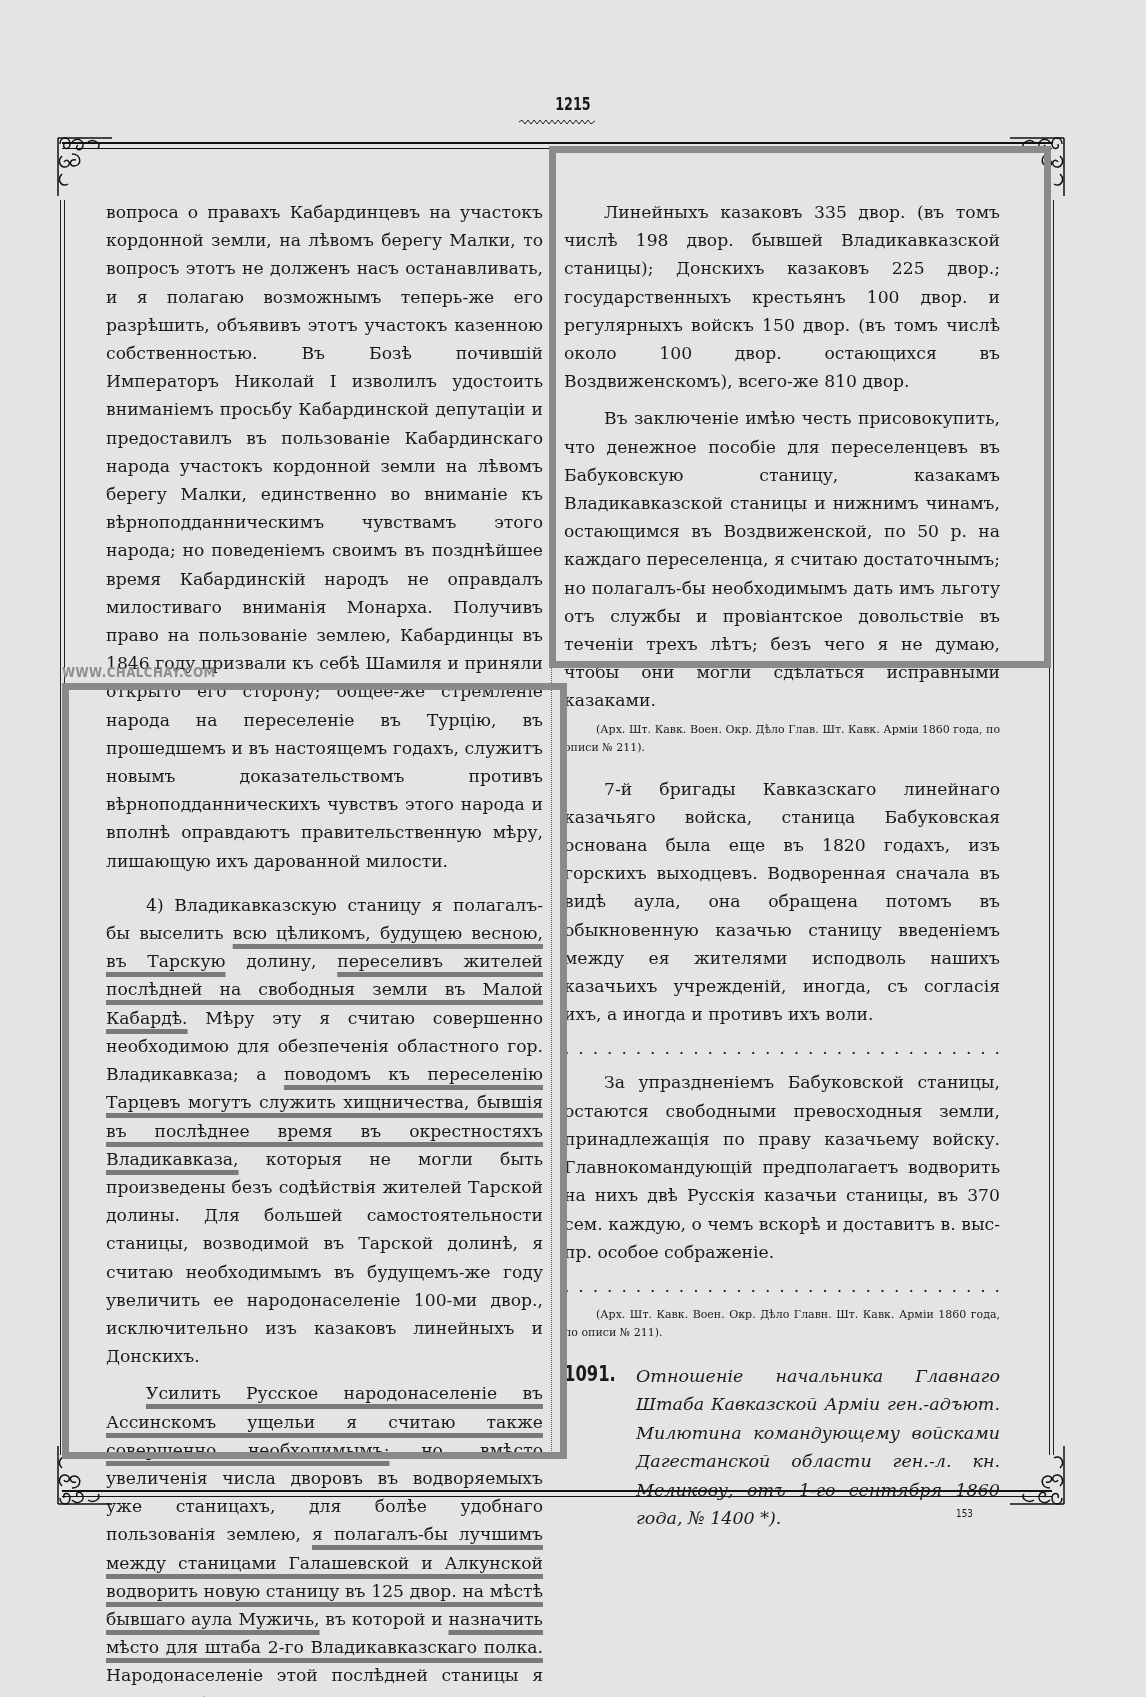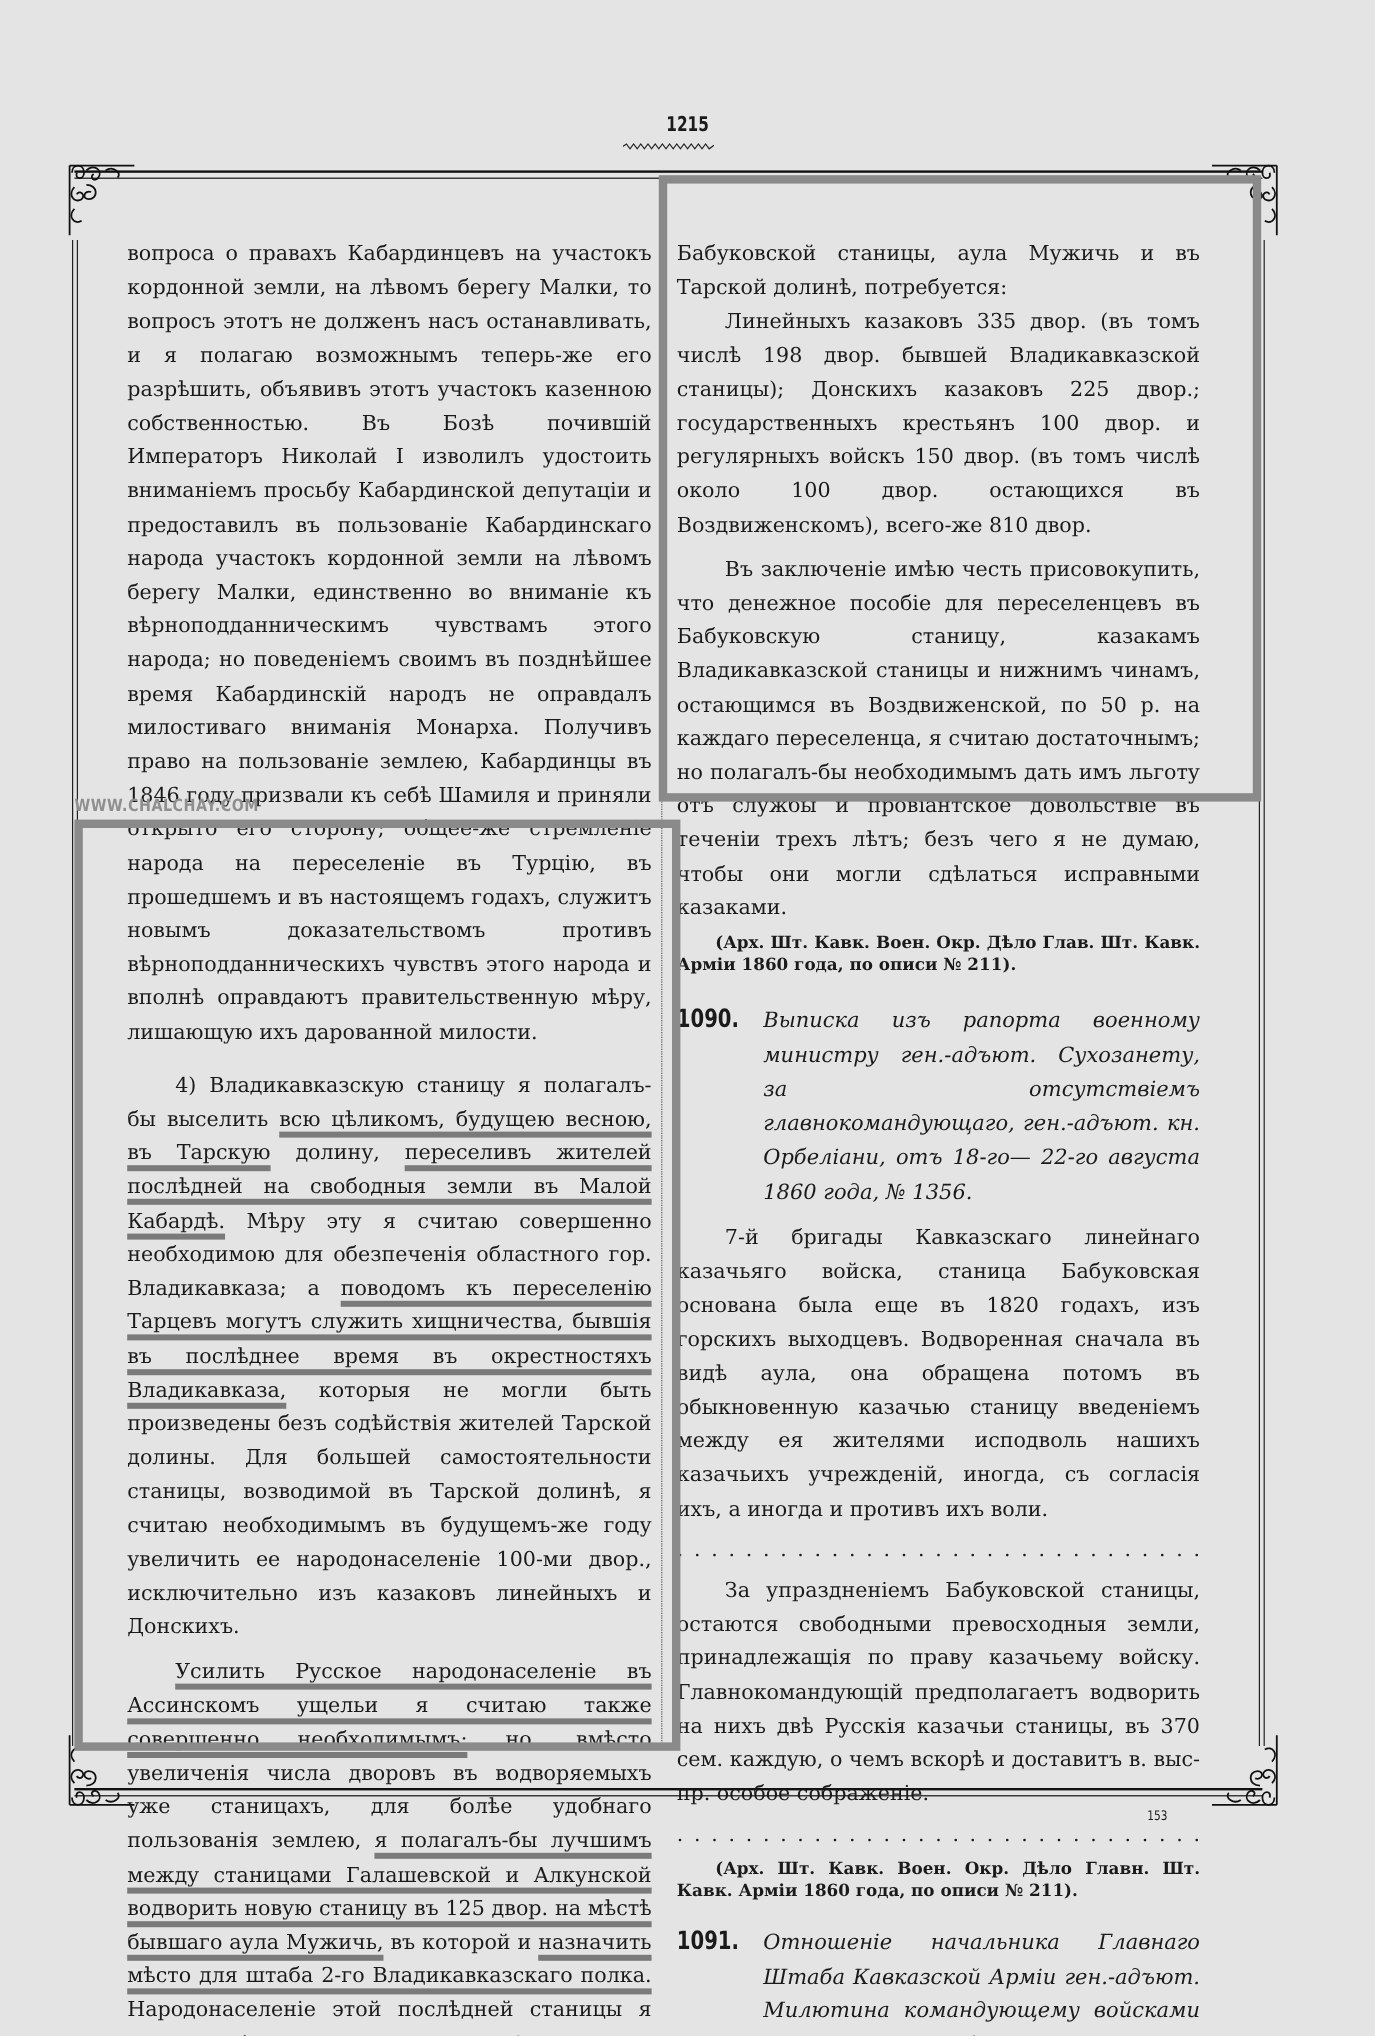--- a/index.html
+++ b/index.html
@@ -52,22 +52,22 @@
     line-height: 28.2px;
     text-align: justify;
   }
   .col-left { left: 106px; top: 198px; width: 437px; }
   .col-right { left: 564px; top: 198px; width: 436px; }
 
   .col p { margin: 0; }
   .col p.indent { text-indent: 40px; }
   .col .gap { height: 9px; }
   .citation {
-    font-size: 14px; line-height: 18px;
-    text-indent: 32px; margin: 6px 0 0 0 !important; font-weight: bold;
+    font-size: 11px; line-height: 18px;
+    text-indent: 32px; margin: 6px 0 0 0 !important;
   }
   .dots {
     letter-spacing: 0;
     text-align: justify; text-align-last: justify;
     font-size: 17px; line-height: 28px; margin: 6px 0 6px 0 !important;
   }
   .doc-heading {
     position: relative;
     font-style: italic;
     font-size: 17.5px; line-height: 28.5px;
@@ -177,27 +177,25 @@
 <div class="col col-left">
   <p>вопроса о правахъ Кабардинцевъ на участокъ кордонной земли, на лѣвомъ берегу Малки, то вопросъ этотъ не долженъ насъ останавливать, и я полагаю возможнымъ теперь-же его разрѣшить, объявивъ этотъ участокъ казенною собственностью. Въ Бозѣ почившій Императоръ Николай I изволилъ удостоить вниманіемъ просьбу Кабардинской депутаціи и предоставилъ въ пользованіе Кабардинскаго народа участокъ кордонной земли на лѣвомъ берегу Малки, единственно во вниманіе къ вѣрноподданническимъ чувствамъ этого народа; но поведеніемъ своимъ въ позднѣйшее время Кабардинскій народъ не оправдалъ милостиваго вниманія Монарха. Получивъ право на пользованіе землею, Кабардинцы въ 1846 году призвали къ себѣ Шамиля и приняли открыто его сторону; общее-же стремленіе народа на переселеніе въ Турцію, въ прошедшемъ и въ настоящемъ годахъ, служитъ новымъ доказательствомъ противъ вѣрноподданническихъ чувствъ этого народа и вполнѣ оправдаютъ правительственную мѣру, лишающую ихъ дарованной милости.</p>
   <div class="gap" style="height:16px"></div>
   <p class="indent"><span>4) Владикавказскую станицу я полагалъ-бы выселить </span><span class="ul">всю цѣликомъ, будущею весною, въ Тарскую</span><span> долину, </span><span class="ul">переселивъ жителей послѣдней на свободныя земли въ Малой Кабардѣ.</span><span> Мѣру эту я считаю совершенно необходимою для обезпеченія областного гор. Владикавказа; а </span><span class="ul">поводомъ къ переселенію Тарцевъ могутъ служить хищничества, бывшія въ послѣднее время въ окрестностяхъ Владикавказа,</span><span> которыя не могли быть произведены безъ содѣйствія жителей Тарской долины. Для большей самостоятельности станицы, возводимой въ Тарской долинѣ, я считаю необходимымъ въ будущемъ-же году увеличить ее народонаселеніе 100-ми двор., исключительно изъ казаковъ линейныхъ и Донскихъ.</span></p>
   <div class="gap"></div>
   <p class="indent"><span class="ul">Усилить Русское народонаселеніе въ Ассинскомъ ущельи я считаю также совершенно необходимымъ;</span><span> но, вмѣсто увеличенія числа дворовъ въ водворяемыхъ уже станицахъ, для болѣе удобнаго пользованія землею, </span><span class="ul">я полагалъ-бы лучшимъ между станицами Галашевской и Алкунской водворить новую станицу въ 125 двор. на мѣстѣ бывшаго аула Мужичь,</span><span> въ которой и </span><span class="ul">назначить мѣсто для штаба 2-го Владикавказскаго полка.</span><span> Народонаселеніе этой послѣдней станицы я полагалъ-бы составить изъ 25-ти сем. линейныхъ казаковъ, 50 сем. Донскихъ казаковъ и 50 сем. государственныхъ крестьянъ. Народонаселеніе Датыхской станицы я полагаю возможнымъ покуда не увеличивать.</span></p>
 
 </div>
 
 <div class="col col-right">
-  <p>Бабуковской станицы, аула Мужичь и въ Тарской долинѣ, потребуется:</p>
   <p class="indent">Линейныхъ казаковъ 335 двор. (въ томъ числѣ 198 двор. бывшей Владикавказской станицы); Донскихъ казаковъ 225 двор.; государственныхъ крестьянъ 100 двор. и регулярныхъ войскъ 150 двор. (въ томъ числѣ около 100 двор. остающихся въ Воздвиженскомъ), всего-же 810 двор.</p>
   <div class="gap"></div>
   <p class="indent">Въ заключеніе имѣю честь присовокупить, что денежное пособіе для переселенцевъ въ Бабуковскую станицу, казакамъ Владикавказской станицы и нижнимъ чинамъ, остающимся въ Воздвиженской, по 50 р. на каждаго переселенца, я считаю достаточнымъ; но полагалъ-бы необходимымъ дать имъ льготу отъ службы и провіантское довольствіе въ теченіи трехъ лѣтъ; безъ чего я не думаю, чтобы они могли сдѣлаться исправными казаками.</p>
   <p class="citation">(Арх. Шт. Кавк. Воен. Окр. Дѣло Глав. Шт. Кавк. Арміи 1860 года, по описи № 211).</p>
   <div style="height:18px"></div>
-  <p class="doc-heading"><span class="doc-number">1090.</span><span>Выписка изъ рапорта военному министру ген.-адъют. Сухозанету, за отсутствіемъ главнокомандующаго, ген.-адъют. кн. Орбеліани, отъ 18-го— 22-го августа 1860 года, № 1356.</span></p>
   <p class="indent">7-й бригады Кавказскаго линейнаго казачьяго войска, станица Бабуковская основана была еще въ 1820 годахъ, изъ горскихъ выходцевъ. Водворенная сначала въ видѣ аула, она обращена потомъ въ обыкновенную казачью станицу введеніемъ между ея жителями исподволь нашихъ казачьихъ учрежденій, иногда, съ согласія ихъ, а иногда и противъ ихъ воли.</p>
   <p class="dots">. . . . . . . . . . . . . . . . . . . . . . . . . . . . . . .</p>
   <p class="indent">За упраздненіемъ Бабуковской станицы, остаются свободными превосходныя земли, принадлежащія по праву казачьему войску. Главнокомандующій предполагаетъ водворить на нихъ двѣ Русскія казачьи станицы, въ 370 сем. каждую, о чемъ вскорѣ и доставитъ в. выс-пр. особое сображеніе.</p>
   <p class="dots">. . . . . . . . . . . . . . . . . . . . . . . . . . . . . . .</p>
   <p class="citation" style="margin-top:0 !important">(Арх. Шт. Кавк. Воен. Окр. Дѣло Главн. Шт. Кавк. Арміи 1860 года, по описи № 211).</p>
   <div style="height:14px"></div>
   <p class="doc-heading"><span class="doc-number">1091.</span><span>Отношеніе начальника Главнаго Штаба Кавказской Арміи ген.-адъют. Милютина командующему войсками Дагестанской области ген.-л. кн. Меликову, отъ 1-го сентября 1860 года, № 1400 *).</span></p>
 
 </div>
 

